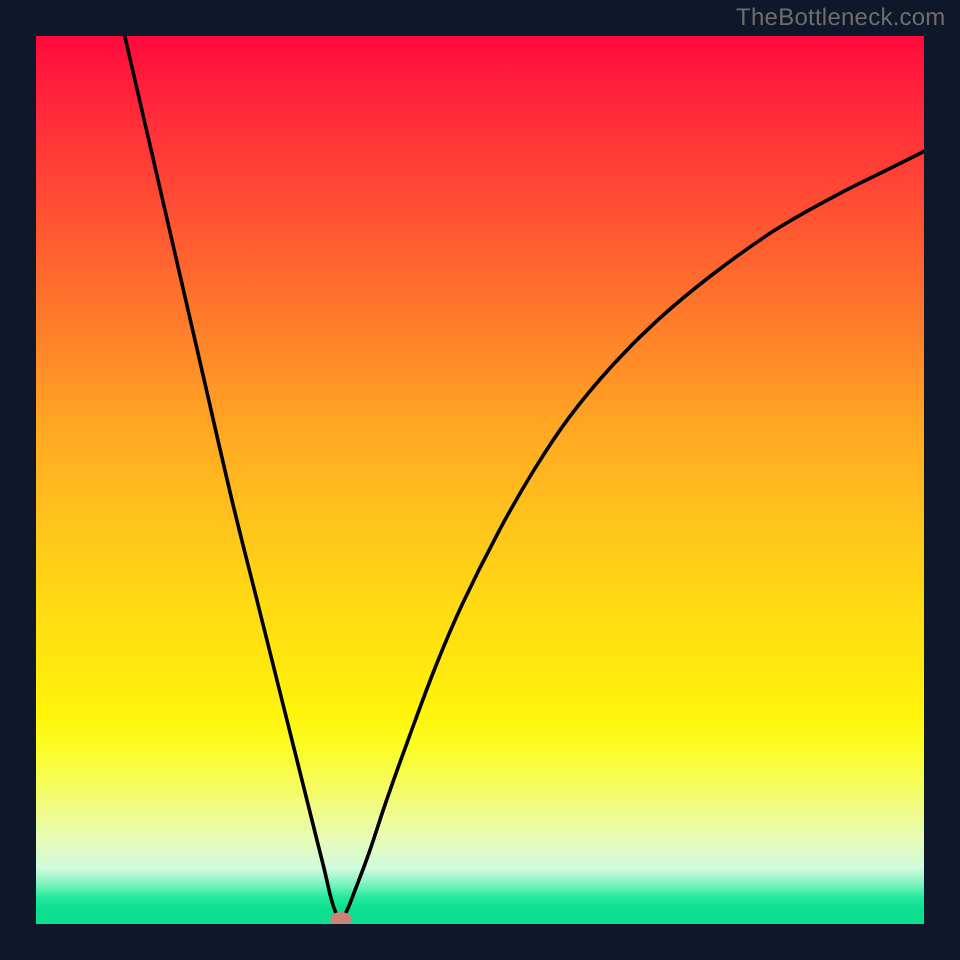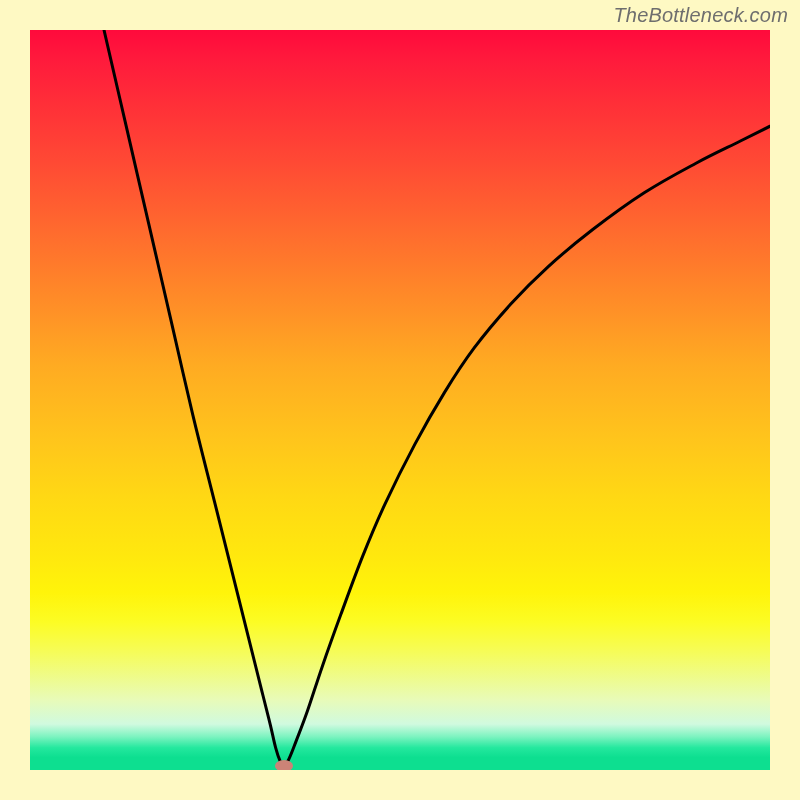--- a/index.html
+++ b/index.html
@@ -7,22 +7,21 @@
     padding: 0;
     width: 800px;
     height: 800px;
     overflow: hidden;
     font-family: Arial, Helvetica, sans-serif;
   }
   .chart-container {
     position: relative;
     width: 800px;
     height: 800px;
-    background: #fef9c3;
-    font-style: italic;
+    background: #0f172a;
   }
   .plot-area {
     position: absolute;
     left: 30px;
     top: 30px;
     width: 740px;
     height: 740px;
     background: linear-gradient(to bottom,
       #ff0a3c 0%,
       #ff1a3c 4%,

